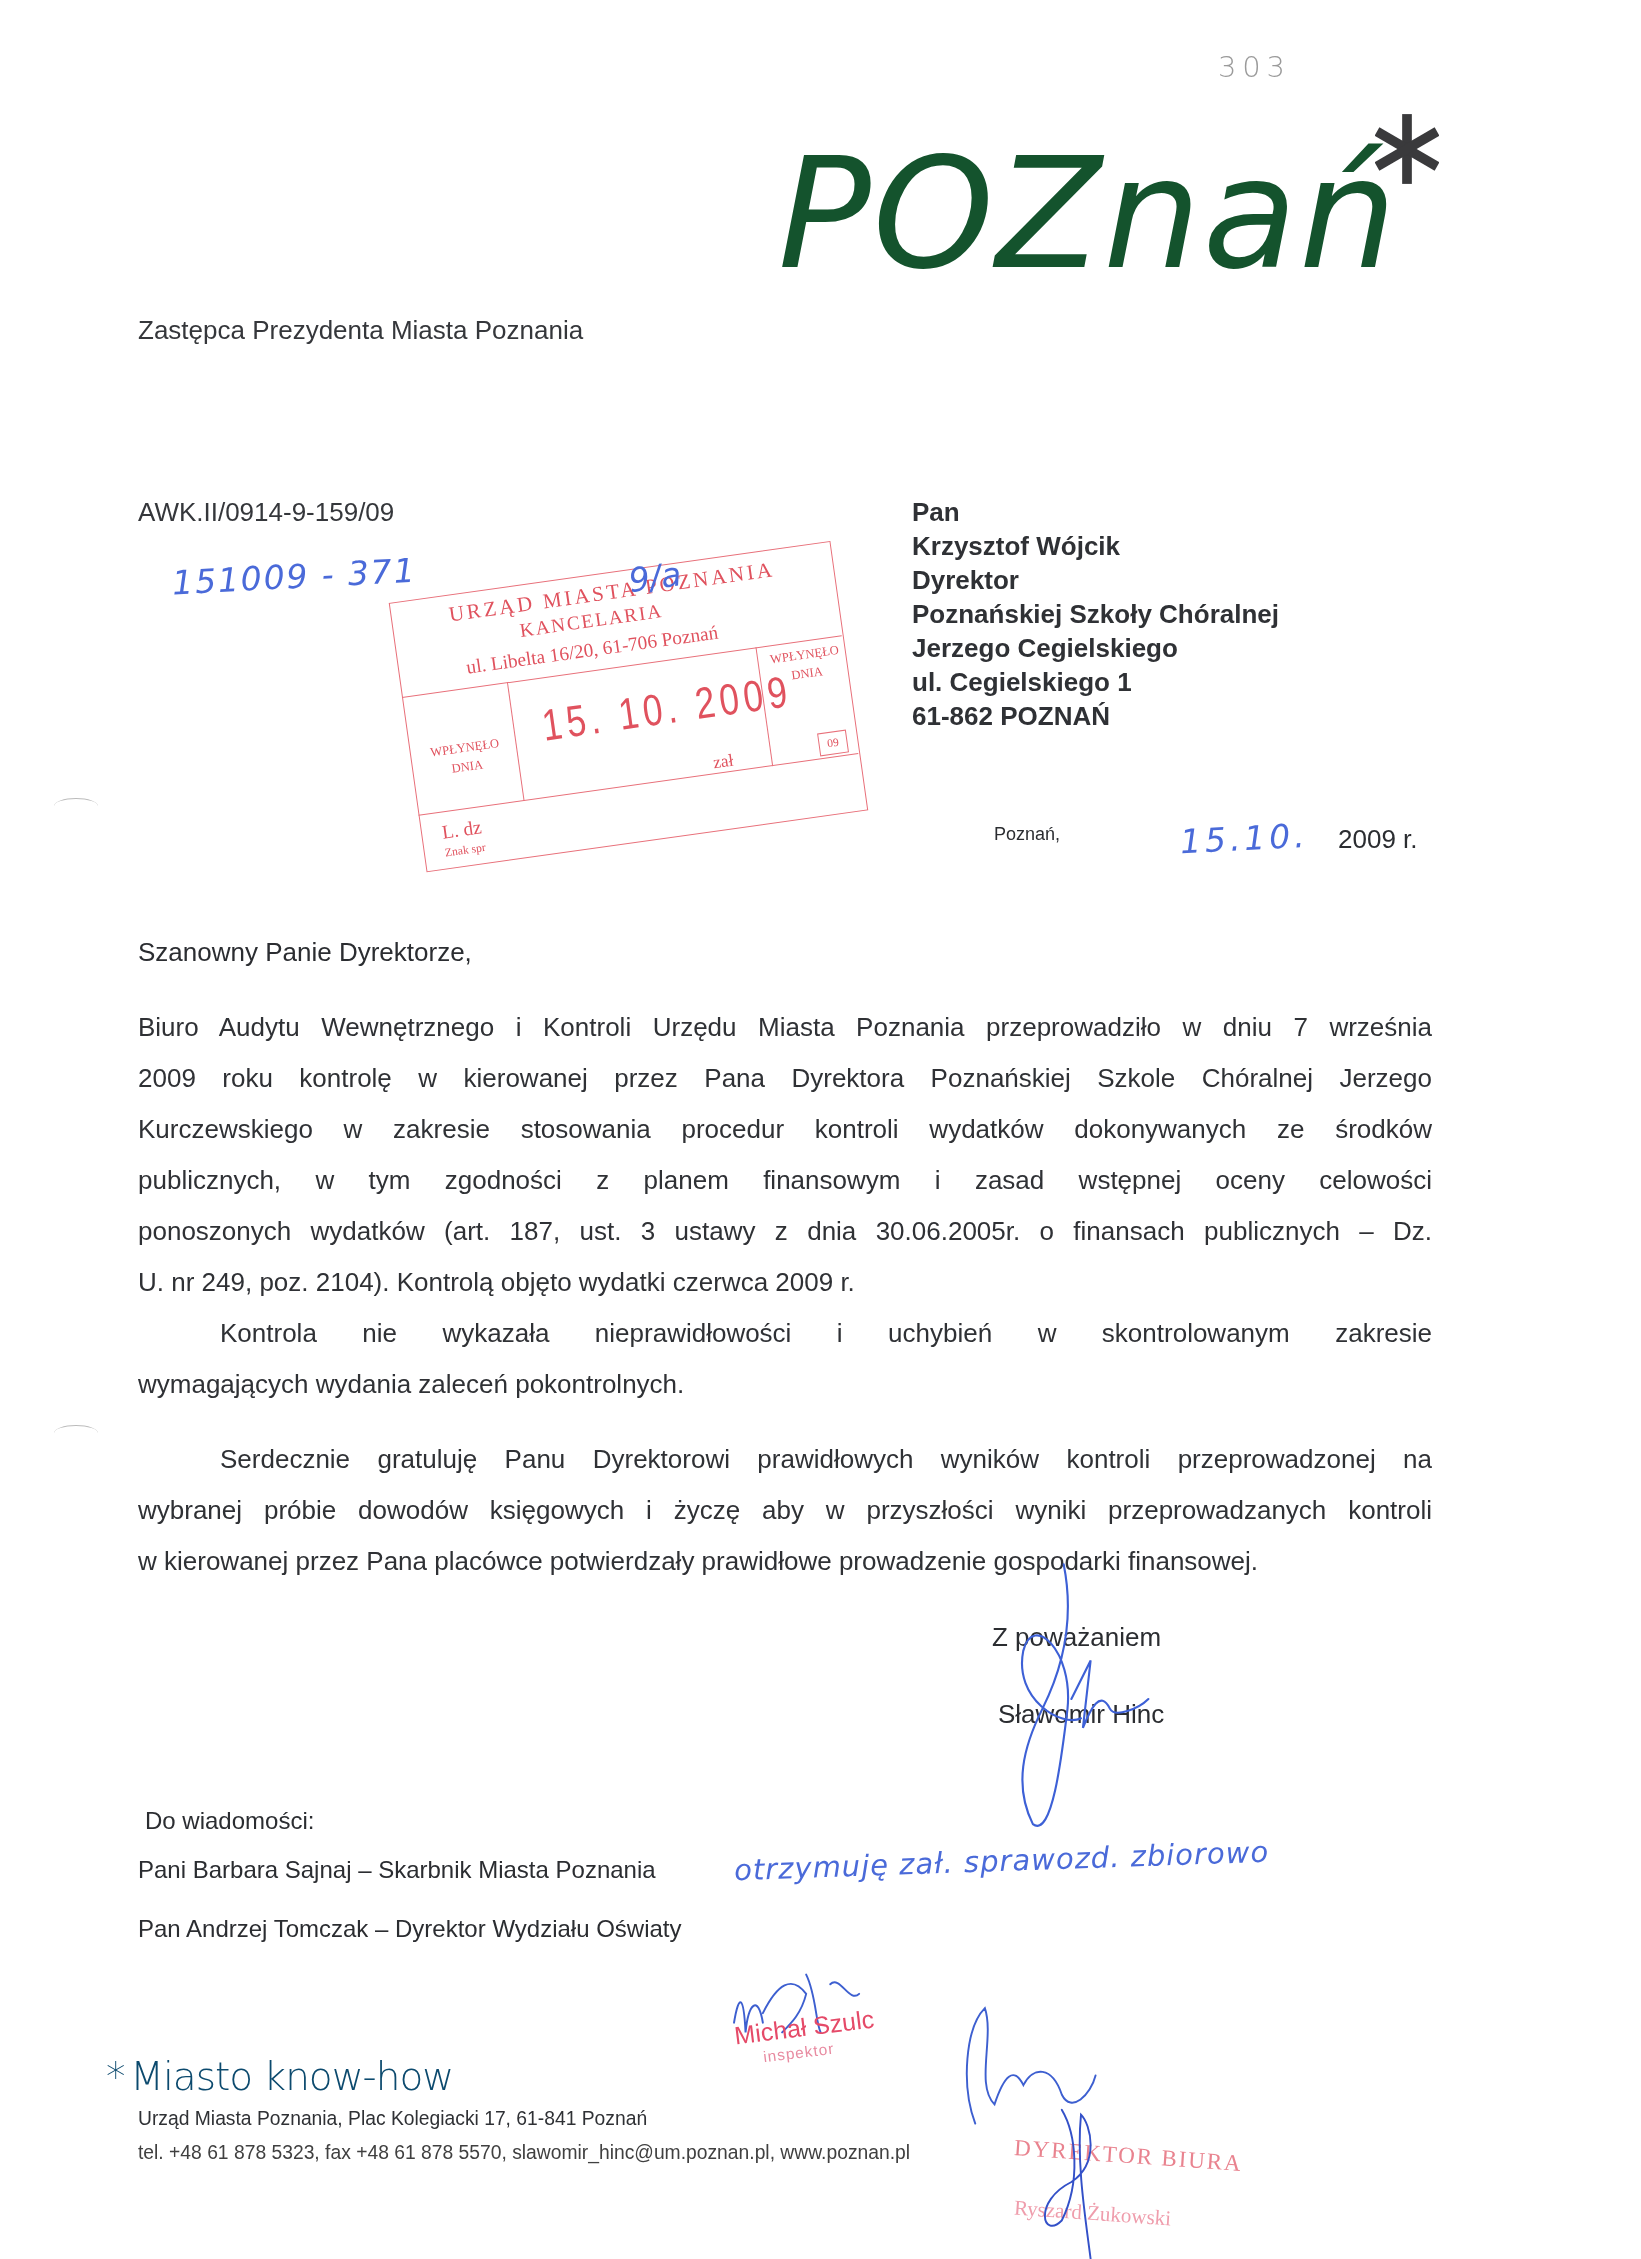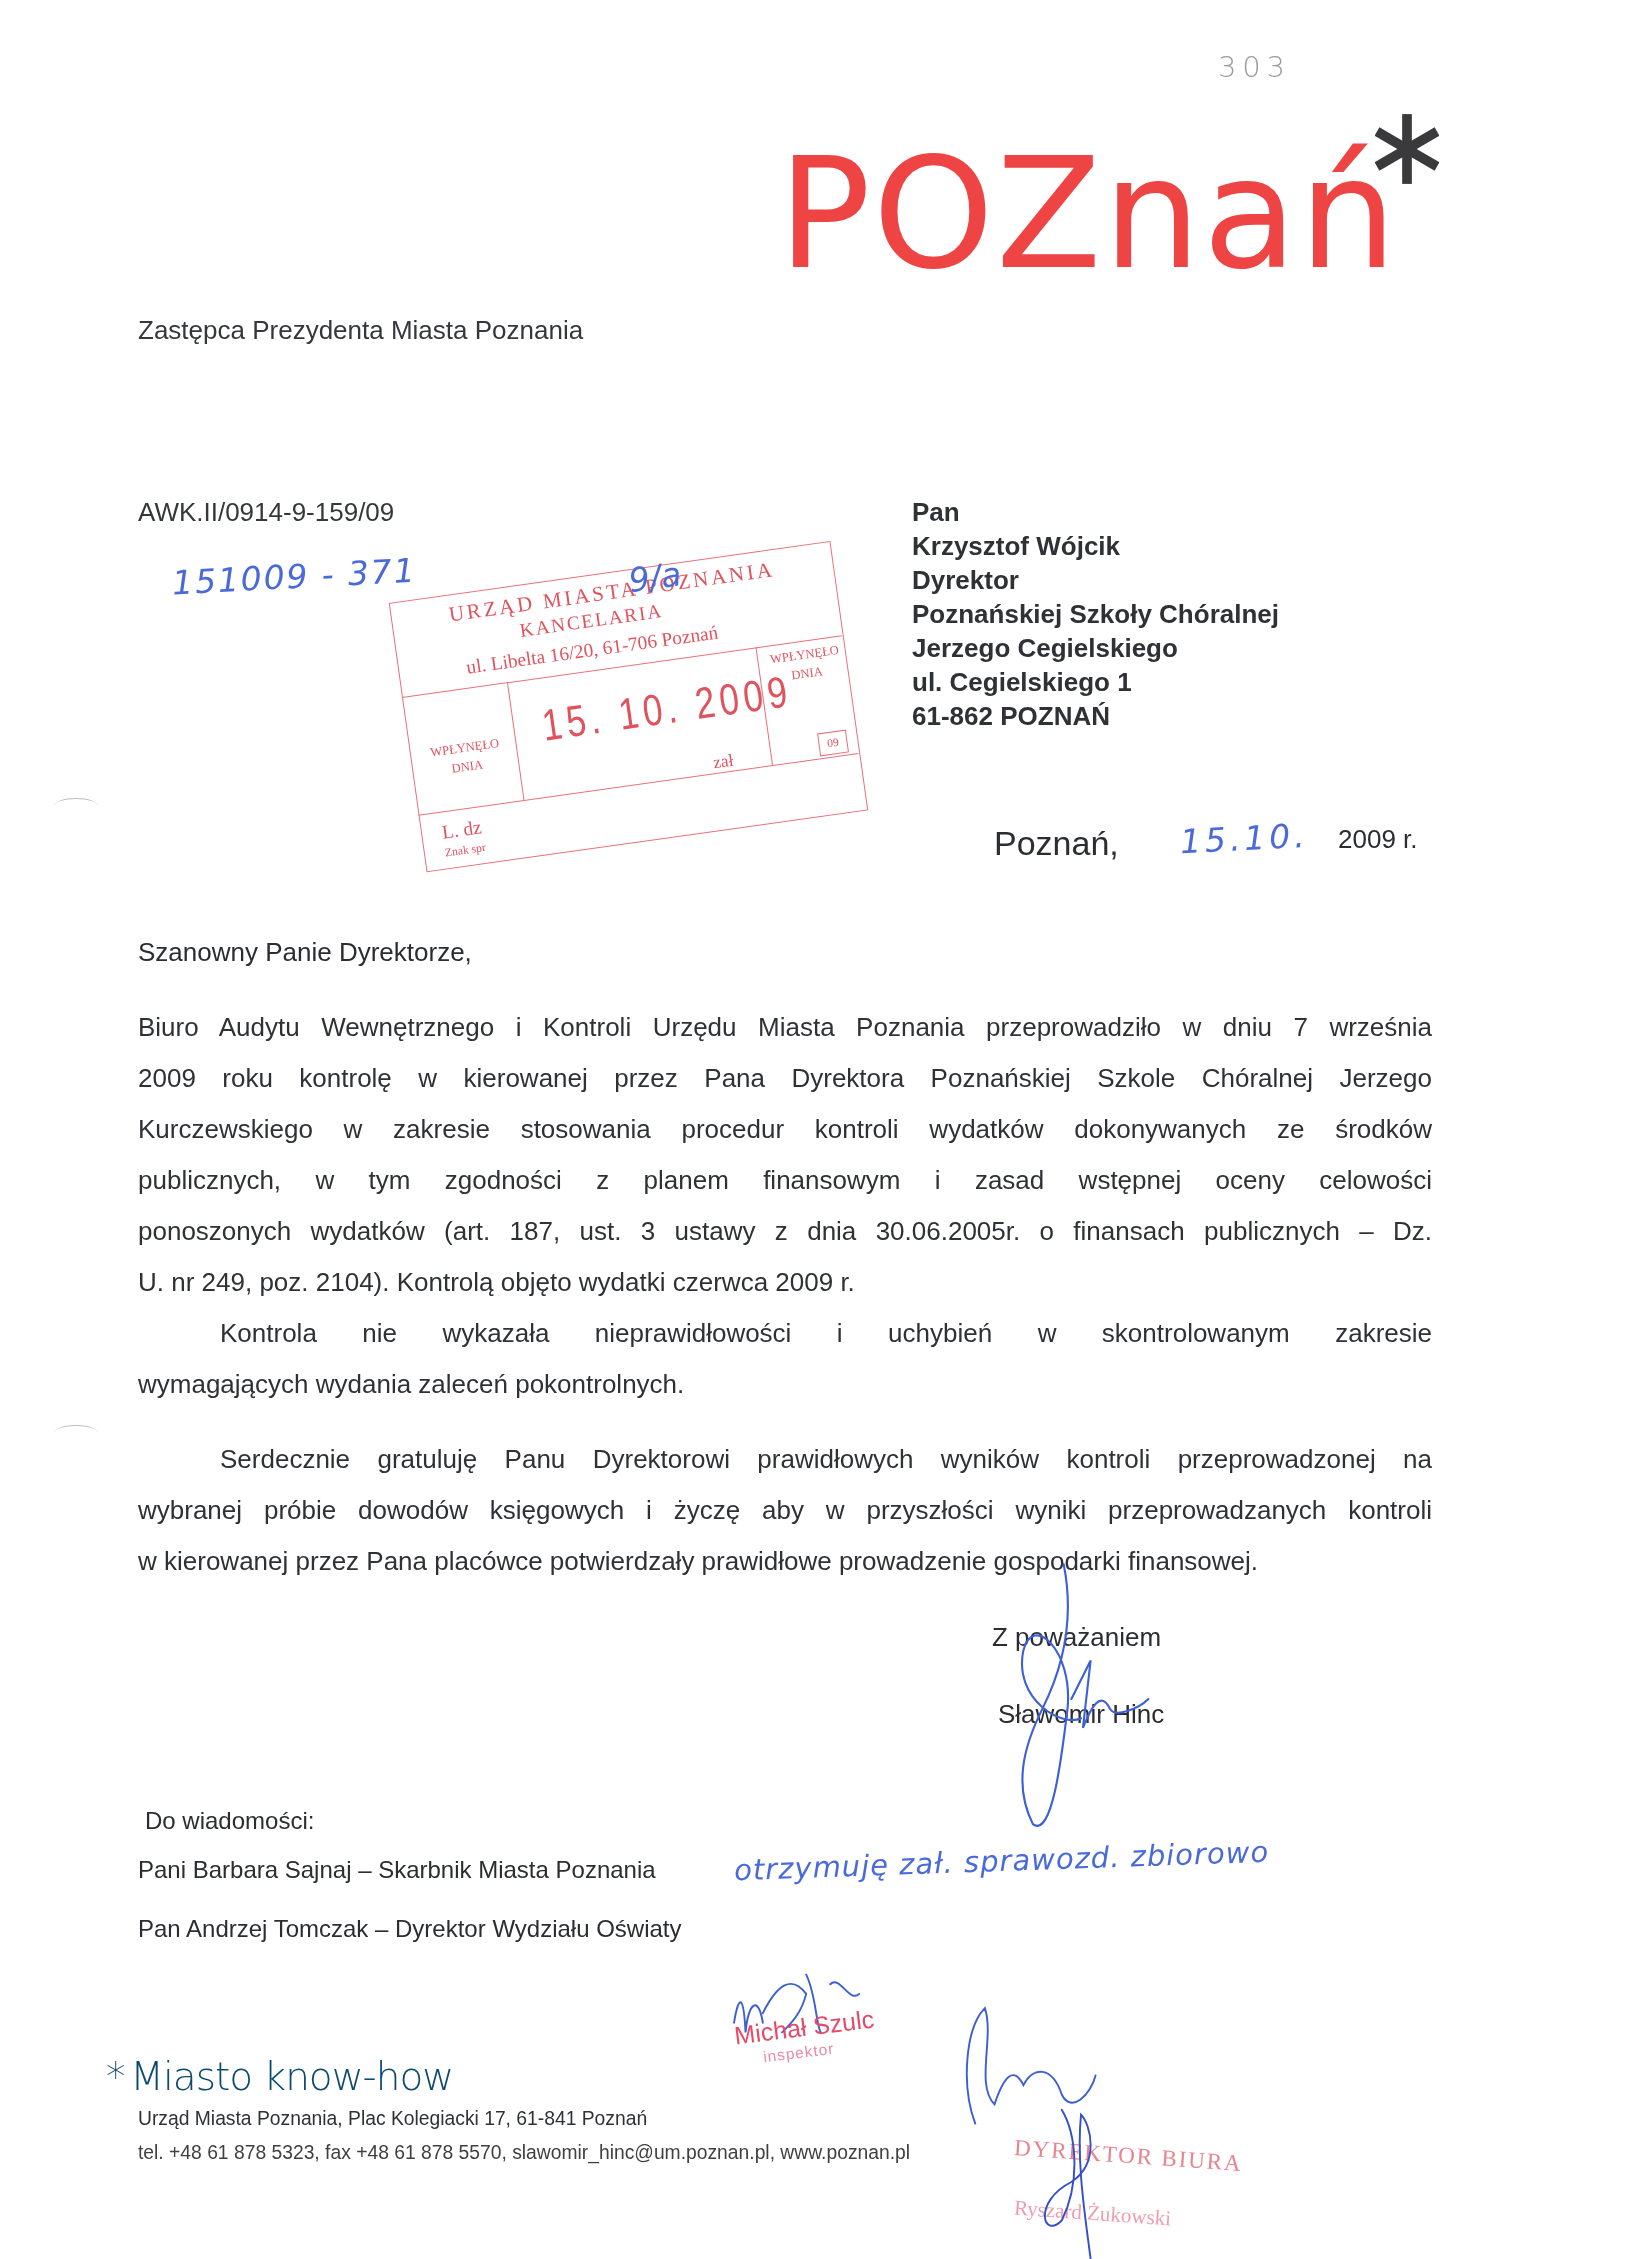--- a/index.html
+++ b/index.html
@@ -7,21 +7,21 @@
            font-family: "Liberation Sans", sans-serif; color: #2b2d31; }
     .abs { position: absolute; }
 
     
     .page-number { left: 1218px; top: 50px; font-family: "DejaVu Sans", sans-serif; font-size: 29px;
                    color: #9a9a9a; letter-spacing: 5.8px; font-weight: 300; }
 
     
     .logo { left: 778px; top: 145px; width: 666px; height: 145px; }
     .logo-text { position: absolute; left: 0; top: -7.7px; font-family: "DejaVu Sans", sans-serif;
-                 font-size: 154px; letter-spacing: 1.9px; color: #ef4444; line-height: 1; }
+                 font-size: 154px; letter-spacing: 1.9px; color: #14532d; line-height: 1; font-style: italic; }
     .logo-star { position: absolute; left: 597px; top: -31px; width: 64px; height: 70px; }
 
     .issuer { left: 138px; top: 315px; font-size: 26px; color: #35373b; }
     .ref-number { left: 138px; top: 497px; font-size: 26px; color: #35373b; }
 
     .hw { font-family: "DejaVu Sans", sans-serif; font-style: italic; color: #4a6ad9; }
     .hw-ref { left: 172px; top: 557px; font-size: 33px; letter-spacing: 1.9px; transform: rotate(-3deg); }
     .hw-date { left: 1180px; top: 819px; font-size: 33px; letter-spacing: 3.9px; transform: rotate(-3deg); }
     .hw-note { left: 734px; top: 1844px; font-size: 29px; transform: rotate(-2deg); letter-spacing: 1px; }
 
@@ -42,21 +42,21 @@
     .stamp-box09 { position: absolute; left: 406px; top: 189px; width: 27px; height: 21px; border: 1.9px solid #e8707a;
                    font-size: 11.6px; text-align: center; line-height: 21px; }
     .stamp-ldz { position: absolute; left: 21px; top: 224px; font-size: 19.3px; }
     .stamp-znak { position: absolute; left: 21px; top: 249px; font-size: 11.6px; }
     .stamp-hw { position: absolute; left: 241px; top: -7.7px; font-size: 33px; color: #4a6ad9;
                 font-family: "DejaVu Sans", sans-serif; font-style: italic; }
 
     
     .addressee { left: 912px; top: 495px; font-size: 26px; font-weight: bold; line-height: 34px; color: #2f3135; }
 
-    .place-date-city { left: 994px; top: 824px; font-size: 34px; }
+    .place-date-city { left: 994px; top: 824px; font-size: 18px; }
     .place-date-year { left: 1338px; top: 824px; font-size: 26px; }
 
     .salutation { left: 138px; top: 937px; font-size: 26px; }
 
     .body { left: 138px; width: 1294px; font-size: 26px; line-height: 51px; text-align: justify; color: #2f3135; }
     .body .line { display: block; height: 51px; text-align-last: justify; white-space: nowrap; overflow: visible; }
     .body .line.last { text-align-last: left; }
     .body .line.indent { padding-left: 82px; }
     .p1 { top: 1002px; }
     .p3 { top: 1434px; }

